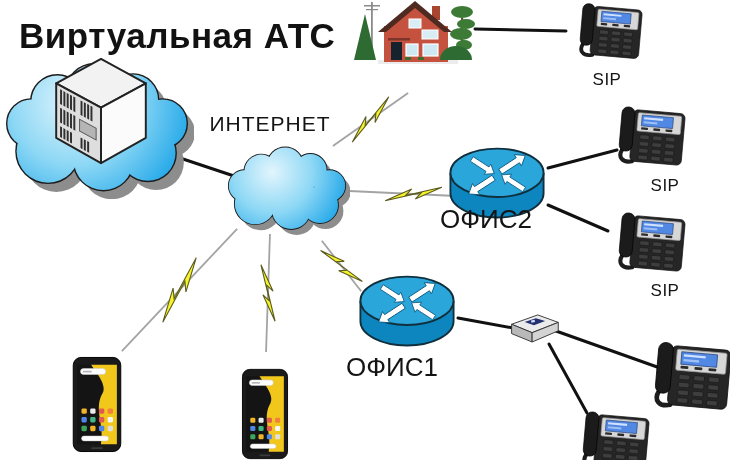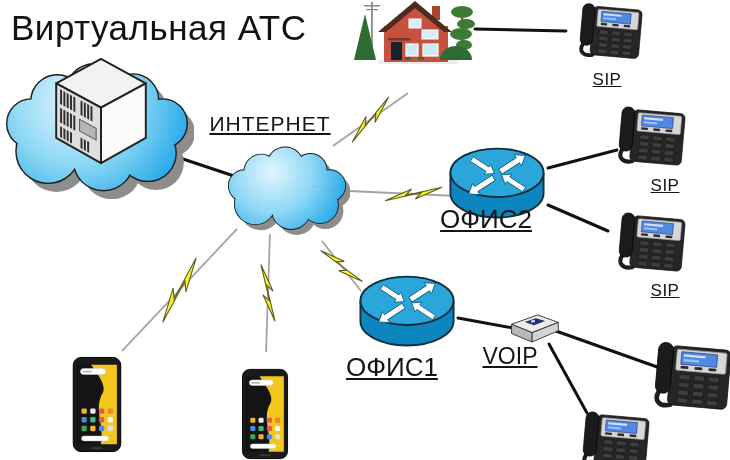--- a/index.html
+++ b/index.html
@@ -4,21 +4,21 @@
 <style>
   html,body{margin:0;padding:0;background:#fff;}
   #stage{
     position:relative;width:730px;height:460px;overflow:hidden;background:#ffffff;
     font-family:"Liberation Sans",sans-serif;color:#161616;
   }
   .node{position:absolute;}
   .node svg{width:100%;height:100%;display:block;}
   #conn{position:absolute;left:0;top:0;z-index:1;}
   .node{z-index:2;}
-  .lbl{position:absolute;z-index:3;text-align:center;color:#141414;line-height:1.05;text-decoration:underline;}
+  .lbl{position:absolute;z-index:3;text-align:center;color:#141414;line-height:1.05;}
   #title{
     position:absolute;left:7px;top:4px;z-index:3;
     font-size:35px;letter-spacing:0.5px;color:#121212;white-space:nowrap;
   }
   .lbl-internet{left:200px;top:113px;width:140px;font-size:21px;letter-spacing:1px;}
   .lbl-office2{left:436px;top:206px;width:100px;font-size:26px;}
   .lbl-office1{left:342px;top:354px;width:100px;font-size:26px;}
   .lbl-voip{left:462px;top:344px;width:96px;font-size:23px;line-height:25px;}
   .lbl-sip{font-size:17px;letter-spacing:0.5px;}
   .lbl-sip1{left:578px;top:71px;width:58px;}
@@ -237,21 +237,21 @@
         <line x1="-84" y1="0" x2="84" y2="0" stroke="#a3a3a3" stroke-width="1.8"></line>
         <polygon points="-35,10 -3,-6 -10,2 35,-10 3,6 10,-2" fill="#f7f32a" stroke="#5c5c22" stroke-width="1.1"></polygon>
       </g>
       <g transform="translate(268,293) rotate(91.9)">
         <line x1="-59" y1="0" x2="59" y2="0" stroke="#a3a3a3" stroke-width="1.8"></line>
         <polygon points="-28,8 -2,-5 -8,2 28,-8 2,5 8,-2" fill="#f7f32a" stroke="#5c5c22" stroke-width="1.1"></polygon>
       </g>
     </g>
   </svg>
 
-  <h1 id="title" style="margin:4px;font-weight:400;">Виртуальная АТС</h1>
+  <h1 id="title" style="margin:12px;font-weight:700;">Виртуальная АТС</h1>
 
   <div class="node" style="left:0px;top:56px;width:194px;height:148px;">
     <svg viewBox="0 0 210 150">
         <use href="#sym-cloud"></use>
       </svg>
   </div>
   <div class="node" style="left:52px;top:56px;width:98px;height:112px;">
     <svg viewBox="0 0 100 115">
         <use href="#sym-server"></use>
       </svg>
@@ -304,21 +304,20 @@
       </svg>
   </div>
   <div class="lbl lbl-office1">ОФИС1</div>
 
   <div class="node" style="left:506px;top:311px;width:56px;height:34px;">
     <svg viewBox="0 0 60 36">
         <use href="#sym-gateway"></use>
       </svg>
   </div>
   <div class="lbl lbl-voip">
-    <div>VOIP</div>
   </div>
 
   <div class="node tilt" style="left:654px;top:340px;width:78px;height:74px;">
     <svg viewBox="0 0 100 92">
         <use href="#sym-phone"></use>
       </svg>
   </div>
   <div class="node tilt" style="left:582px;top:407px;width:68px;height:70px;">
     <svg viewBox="0 0 100 92">
         <use href="#sym-phone"></use>

